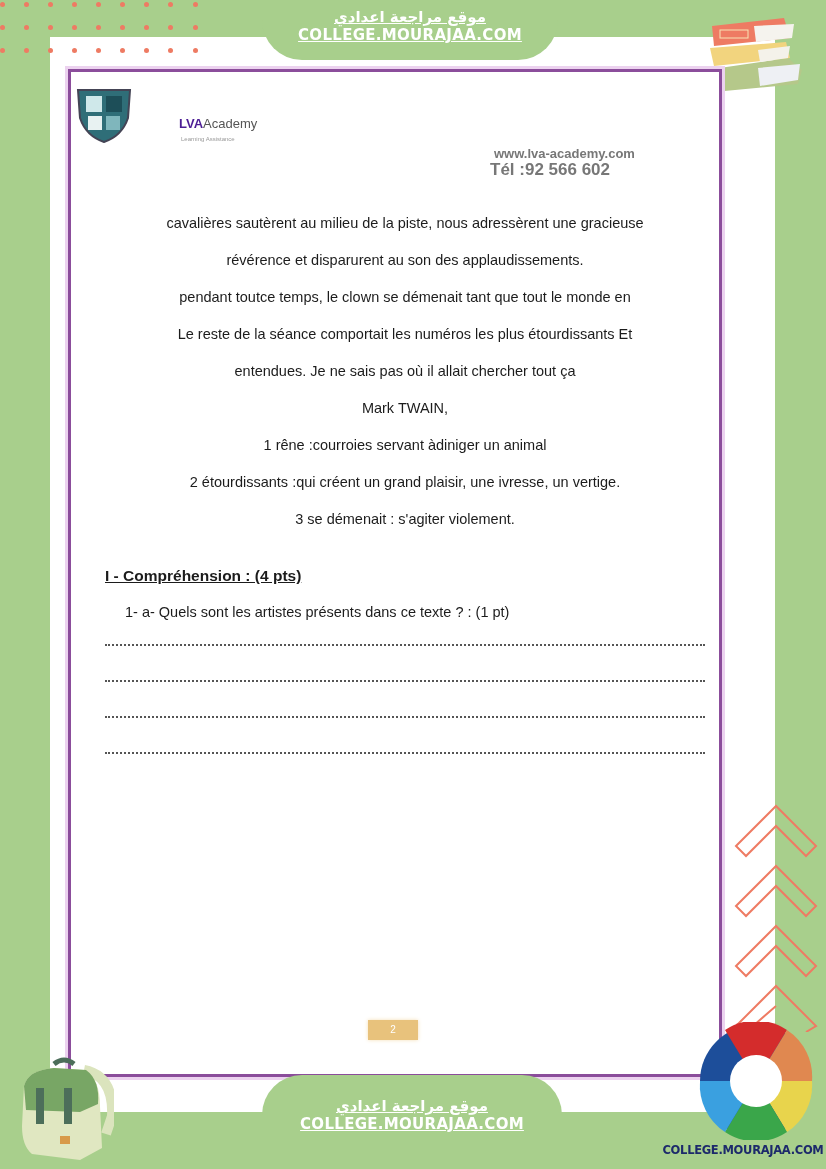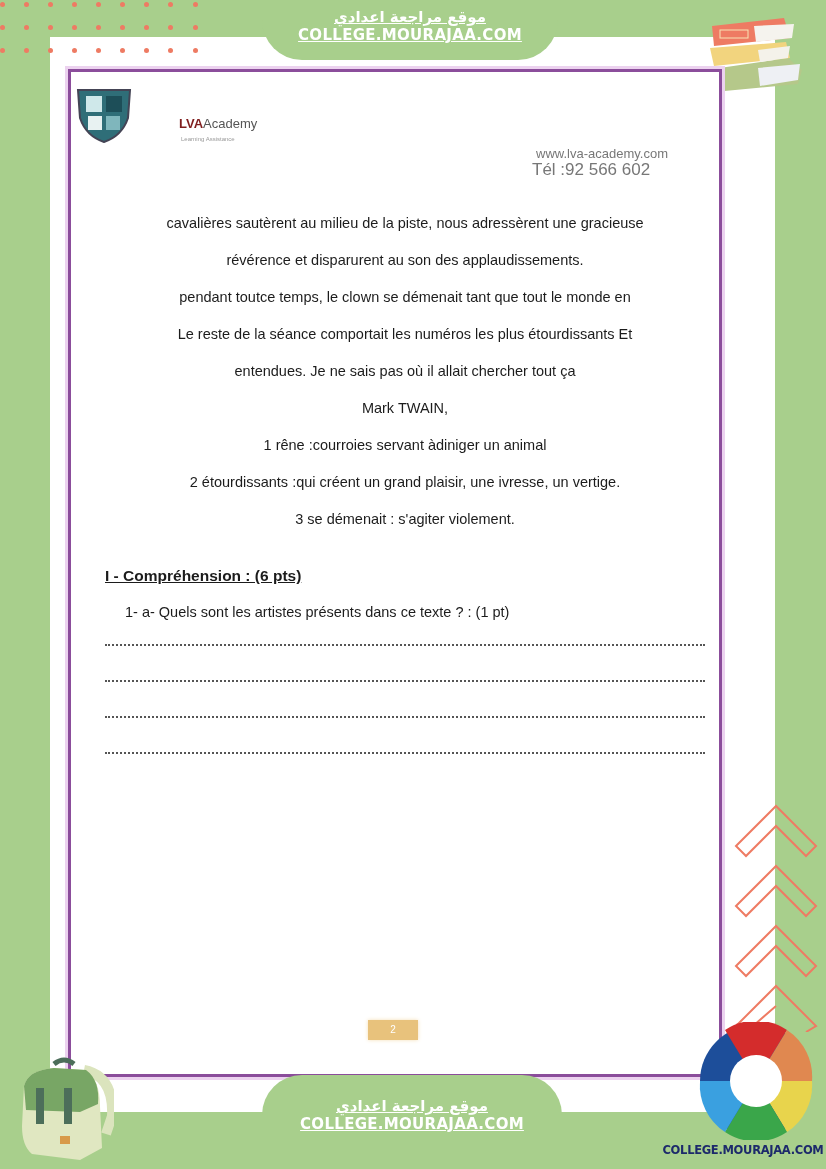--- a/index.html
+++ b/index.html
@@ -10,23 +10,23 @@
   .top-tab { position:absolute; left:262px; top:0; width:296px; height:60px; background:#a8cf8c; border-radius:0 0 40px 40px; text-align:center; color:#fff; }
   .bottom-tab { position:absolute; left:262px; top:1075px; width:300px; height:94px; background:#a8cf8c; border-radius:40px 40px 0 0; text-align:center; color:#fff; }
   .bottom-band { position:absolute; left:0; top:1112px; width:826px; height:57px; background:#a8cf8c; }
   .tab-ar { font-family:"DejaVu Sans", sans-serif; font-size:15px; font-weight:bold; text-decoration:underline; direction:rtl; }
   .tab-en { font-family:"DejaVu Sans", sans-serif; font-size:15px; font-weight:bold; text-decoration:underline; letter-spacing:0.3px; }
   .top-tab .tab-ar { margin-top:8px; }
   .bottom-tab .tab-ar { margin-top:22px; }
   .frame { position:absolute; left:68px; top:69px; width:648px; height:1002px; border:3px solid #8b4d9b; box-shadow:0 0 0 3px #ecd2ef; background:#fff; }
   .logo { position:absolute; left:5px; top:14px; width:56px; height:58px; }
   .brand { position:absolute; left:100px; top:44px; font-size:13px; color:#555; }
-  .brand b { color:#7f1d1d;padding-left:8px; }
+  .brand b { color:#4c1d95;padding-left:8px; }
   .brand-sub { position:absolute; left:110px; top:64px; font-size:6px; color:#999; }
-  .contact { position:absolute; left:465px; top:74px; font-size:13px; color:#777; line-height:16px; }
+  .contact { position:absolute; left:423px; top:74px; font-size:13px; color:#777; line-height:16px;font-weight:bold; }
   .contact .tel { margin-left:-4px; font-size:17px; }
   .body-text { position:absolute; left:34px; top:137px; width:600px; font-family:"Liberation Sans", sans-serif; font-size:14.5px; color:#1c1c1c; }
   .line { height:37px; line-height:28px; white-space:nowrap;text-align:center; }
   .section-title { margin-top:20px; font-weight:bold; text-decoration:underline; font-size:15.5px; height:36px; line-height:28px; }
   .q { height:36px; line-height:28px; }
   .q.indent { padding-left:20px; }
   .dotline { height:36px; border:none; position:relative; }
   .dotline::after { content:""; position:absolute; left:0; right:0; top:10px; border-top:2px dotted #555; }
   .pagenum { position:absolute; left:297px; top:948px; width:50px; height:20px; background:#e8c27c; color:#fff; font-size:10px; text-align:center; line-height:20px; box-shadow:0 0 4px #f4dfb6; }
   .books { position:absolute; left:698px; top:12px; width:110px; height:82px; }
@@ -104,21 +104,21 @@
     <div class="line">cavalières sautèrent au milieu de la piste, nous adressèrent une gracieuse</div>
     <div class="line">révérence et disparurent au son des applaudissements.</div>
     <div class="line">pendant toutce temps, le clown se démenait tant que tout le monde en</div>
     <div class="line">Le reste de la séance comportait les numéros les plus étourdissants Et</div>
     <div class="line">entendues. Je ne sais pas où il allait chercher tout ça</div>
     <div class="line">Mark TWAIN,</div>
     <div class="line">1 rêne :courroies servant àdiniger un animal</div>
     <div class="line">2 étourdissants :qui créent un grand plaisir, une ivresse, un vertige.</div>
     <div class="line">3 se démenait : s'agiter violement.</div>
 
-    <div class="section-title">I - Compréhension : (6 pts)</div>
+    <div class="section-title">I - Compréhension : (4 pts)</div>
     <div class="q indent">1- a- Quels sont les artistes présents dans ce texte ? : (1 pt)</div>
     <div class="dotline"></div>
     <div class="dotline"></div>
     <div class="dotline"></div>
     <div class="dotline"></div>
   </div>
 
   <div class="pagenum">2</div>
 </div>
 

